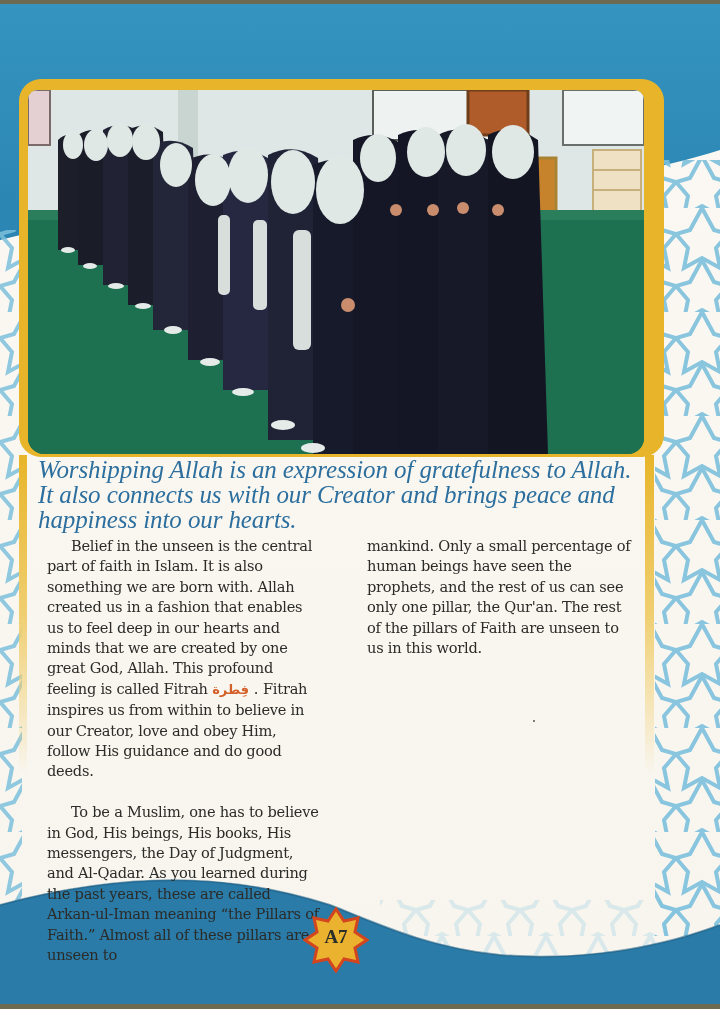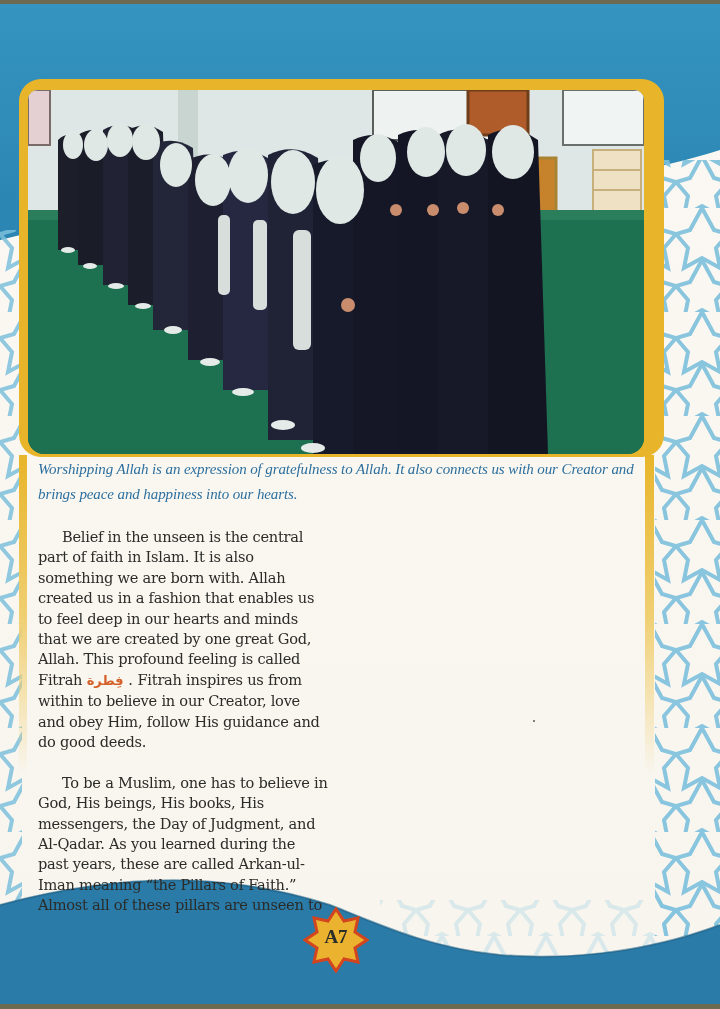--- a/index.html
+++ b/index.html
@@ -28,32 +28,32 @@
     }
     .side-bar-left, .side-bar-right {
       position: absolute; top: 455px; width: 8px; height: 320px;
       background: linear-gradient(180deg, #e8b52a 0%, #f0cf72 50%, rgba(250,240,210,0) 100%);
     }
     .side-bar-left { left: 19px; }
     .side-bar-right { left: 645px; width: 9px; }
     .caption {
       position: absolute; left: 38px; top: 457px; width: 600px;
       font-family: "Liberation Serif", serif; font-style: italic;
-      font-size: 15px; line-height: 25px; color: #2c6f9e;
+      font-size: 25px; line-height: 25px; color: #2c6f9e;
       letter-spacing: -0.1px;
     }
     .col {
       position: absolute; top: 527px;
       font-family: "DejaVu Serif", serif;
       font-size: 14.6px; line-height: 20.4px; color: #2b2b28;
       letter-spacing: -0.25px;
     }
     .col-left { left: 38px; width: 290px; }
     .col-right { left: 358px; width: 290px; }
-    .col p { margin: 0; }
+    .col p { margin: 9px; }
     .col p + p { margin-top: 20.4px; }
     .indent { display: inline-block; width: 24px; }
     .arabic { color: #d4602a; font-weight: bold; font-family: "DejaVu Sans", sans-serif; font-size: 13px; }
     .badge {
       position: absolute; left: 303px; top: 907px; width: 66px; height: 66px;
     }
     .badge-label {
       position: absolute; left: 303px; top: 926px; width: 66px; text-align: center;
       font-family: Liberation Serif, serif; font-weight: bold;
       font-size: 19px; color: #2b2f2a;
@@ -172,20 +172,21 @@
 <div class="side-bar-right"></div>
 
 <div class="caption">Worshipping Allah is an expression of gratefulness to Allah. It also connects us with our Creator and brings peace and happiness into our hearts.</div>
 
 <div class="col col-left">
   <p><span class="indent"></span><span>Belief in the unseen is the central part of faith in Islam. It is also something we are born with. Allah created us in a fashion that enables us to feel deep in our hearts and minds that we are created by one great God, Allah. This profound feeling is called Fitrah</span> <span class="arabic">فِطرة</span><span> . Fitrah inspires us from within to believe in our Creator, love and obey Him, follow His guidance and do good deeds.</span></p>
   <p><span class="indent"></span><span>To be a Muslim, one has to believe in God, His beings, His books, His messengers, the Day of Judgment, and Al-Qadar. As you learned during the past years, these are called Arkan-ul-Iman meaning “the Pillars of Faith.” Almost all of these pillars are unseen to</span></p>
 </div>
 
 <div class="col col-right">
+  <p><span>mankind. Only a small percentage of human beings have seen the prophets, and the rest of us can see only one pillar, the Qur'an. The rest of the pillars of Faith are unseen to us in this world.</span></p>
 </div>
 
 <div class="dot"></div>
 
 <svg class="badge" viewBox="0 0 66 66">
   <polygon points="33,2 41,14 55,11 52,25 64,33 52,41 55,55 41,52 33,64 25,52 11,55 14,41 2,33 14,25 11,11 25,14" fill="#eab22e" stroke="#d2451e" stroke-width="3" stroke-linejoin="miter"></polygon>
 </svg>
 <div class="badge-label">A7</div>
 
 </body></html>

